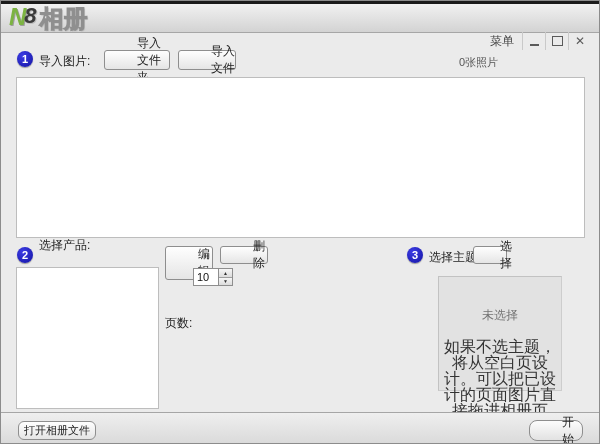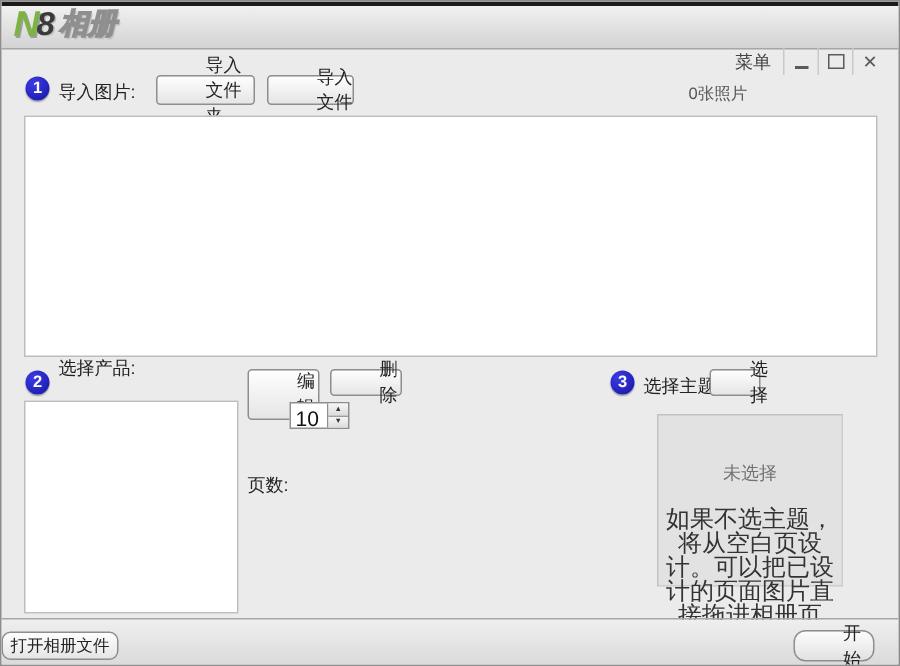--- a/index.html
+++ b/index.html
@@ -13,22 +13,22 @@
     position:absolute;left:0;top:0;width:100%;height:32px;box-sizing:border-box;
     background:linear-gradient(#f4f4f4,#d3d3d3);
     border-bottom:1px solid #a6a6a6;
   }
   .titlebar .topstrip{position:absolute;left:0;top:0;width:100%;height:3px;background:#1b1b1b;}
   .logo{position:absolute;left:8px;top:4px;display:flex;align-items:flex-start;line-height:1;user-select:none;}
   .logo-n{font-size:24px;font-weight:bold;font-style:italic;color:#7cb342;
     text-shadow:1px 1px 0 #9e9e9e;}
   .logo-8{font-size:22px;font-weight:bold;font-style:italic;color:#3a3a3a;
     text-shadow:1px 1px 0 #bdbdbd;margin-left:-2px;}
-  .logo-text{font-size:19px;font-weight:bold;color:#e3e3e3;margin-left:3px;margin-top:2px;
-    -webkit-text-stroke:1px #8f8f8f;text-shadow:1px 1px 1px #b5b5b5;font-style:italic;}
+  .logo-text{font-size:24px;font-weight:bold;color:#e3e3e3;margin-left:3px;margin-top:2px;
+    -webkit-text-stroke:1px #8f8f8f;text-shadow:1px 1px 1px #b5b5b5;}
   .win-controls{position:absolute;right:8px;top:0;height:32px;display:flex;align-items:center;margin-top:24px;}
   .menu-link{font-size:12px;color:#444;padding:2px 8px;cursor:default;}
   .win-btn{width:22px;height:18px;display:flex;align-items:center;justify-content:center;
     font-size:12px;color:#5a5a5a;border-left:1px solid #c9c9c9;cursor:default;}
   .win-btn.first{border-left:1px solid #c9c9c9;}
   .win-btn .sq{display:inline-block;width:9px;height:8px;border:1px solid #5a5a5a;}
   .win-btn .mn{display:inline-block;width:9px;height:2px;background:#5a5a5a;margin-top:7px;}
   
   .step-circle{
     position:absolute;width:16px;height:16px;border-radius:50%;
@@ -43,36 +43,36 @@
     border:1px solid #8e8e8e;border-radius:3px;
     display:flex;align-items:center;justify-content:center;cursor:default;padding-left:32px;
   }
   .panel{position:absolute;background:#fff;border:1px solid #bdbdbd;box-sizing:border-box;}
   
   .photo-count{position:absolute;left:458px;top:54px;font-size:11px;color:#555;}
   
   .pages-label{position:absolute;left:164px;top:270px;font-size:12px;color:#222;margin-top:44px;}
   .spinbox{position:absolute;left:192px;top:267px;width:40px;height:18px;box-sizing:border-box;
     background:#fff;border:1px solid #8e8e8e;display:flex;}
-  .spin-value{flex:1;font-size:14px;color:#111;padding:2px 0 0 3px;font-family:"Liberation Sans",sans-serif;}
+  .spin-value{flex:1;font-size:11px;color:#111;padding:2px 0 0 3px;font-family:"Liberation Sans",sans-serif;}
   .spinner{width:13px;display:flex;flex-direction:column;border-left:1px solid #8e8e8e;}
   .spin-up,.spin-down{flex:1;background:linear-gradient(#f6f6f6,#dcdcdc);
     display:flex;align-items:center;justify-content:center;font-size:5px;color:#333;cursor:default;}
   .spin-up{border-bottom:1px solid #9e9e9e;}
   
   .theme-box{position:absolute;left:437px;top:275px;width:124px;height:115px;box-sizing:border-box;
     background:#e2e2e2;border:1px solid #cdcdcd;border-top-color:#c2c2c2;border-left-color:#c2c2c2;}
   .theme-title{position:absolute;left:0;top:30px;width:100%;text-align:center;
     font-size:12px;color:#737373;}
   .theme-note{position:absolute;left:4px;top:62px;width:114px;text-align:center;
     font-size:16px;line-height:16px;color:#333;word-break:break-all;}
   
   .footer{position:absolute;left:0;top:411px;width:100%;height:33px;box-sizing:border-box;
     background:linear-gradient(#efefef,#d9d9d9);border-top:1px solid #a6a6a6;}
-  .btn-open{position:absolute;left:0;top:8px;height:19px;padding:0 5px;font-size:11px;border-radius:6px;}
+  .btn-open{position:absolute;left:17px;top:8px;height:19px;padding:0 5px;font-size:11px;border-radius:6px;}
   .btn-start{position:absolute;right:16px;top:7px;width:54px;height:21px;font-size:12px;border-radius:8px;
     background:linear-gradient(#fcfcfc,#e2e2e2);}
 </style>
 </head>
 <body>
 
 <div class="window">
 
   <div class="titlebar">
     <div class="topstrip"></div>

